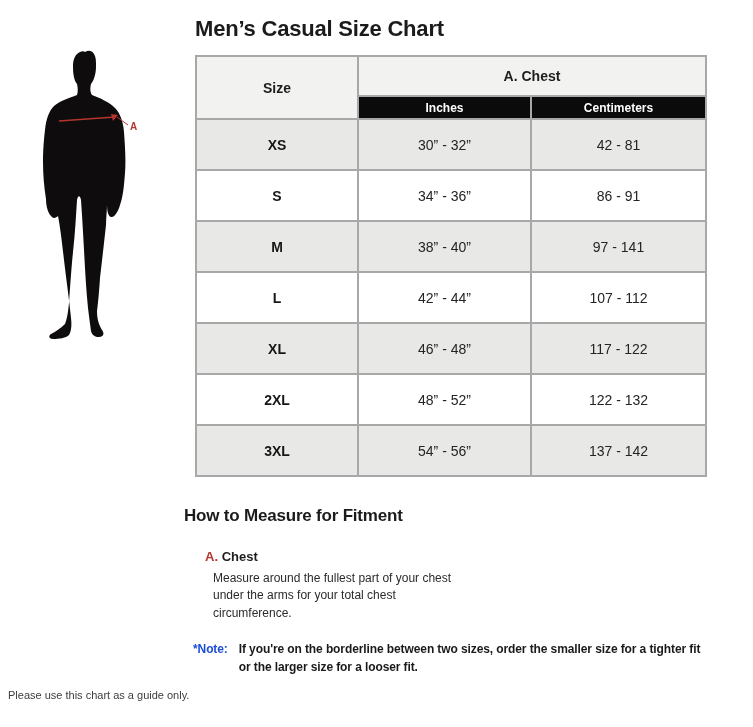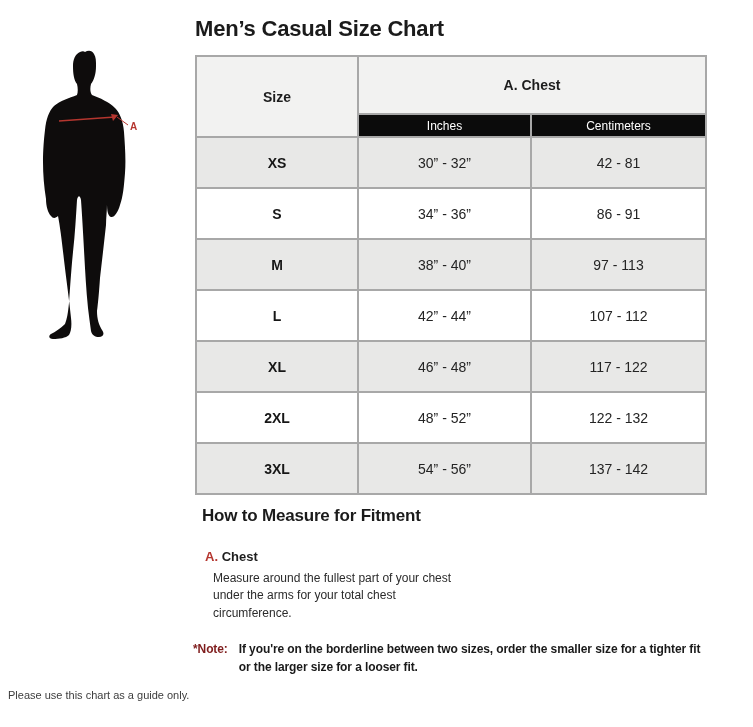--- a/index.html
+++ b/index.html
@@ -10,38 +10,38 @@
   .figure-wrap { position:absolute; left:40px; top:46px; width:102px; height:300px; }
 
   .page-title { position:absolute; left:195px; top:16px; font-size:22px; font-weight:bold;
     letter-spacing:-0.2px; color:#1b1b1b; }
 
   table.size-table { position:absolute; left:195px; top:55px; border-collapse:collapse;
     table-layout:fixed; }
   .size-table td, .size-table th { border:2px solid #a8a8a8; text-align:center;
     vertical-align:middle; padding:0; }
   .hdr-cell { background:#f2f2f1; font-size:14px; font-weight:bold; color:#1d1d1d; }
-  .hdr-row1 { height:58px; }
-  .unit-cell { background:#0b0b0b; color:#ffffff; font-size:12px; font-weight:normal; height:23px; }
+  .hdr-row1 { height:40px; }
+  .unit-cell { background:#0b0b0b; color:#ffffff; font-size:12px; font-weight:bold; height:23px; }
   .data-row { height:51px; font-size:14px; color:#242424; }
   .row-gray { background:#e8e8e7;padding-left:36px; }
   .row-white { background:#ffffff; }
   .size-cell { font-weight:bold; color:#161616; }
 
-  .measure-heading { position:absolute; left:202px; top:506px; font-size:17px;
+  .measure-heading { position:absolute; left:184px; top:506px; font-size:17px;
     font-weight:bold; letter-spacing:-0.2px; color:#1b1b1b; }
   .item-head { position:absolute; left:205px; top:549px; font-size:13px; font-weight:bold;
     color:#1d1d1d; }
   .item-letter { color:#b5362f; }
   .measure-desc { position:absolute; left:205px; top:570px; width:252px; font-size:12px;
     line-height:1.45; color:#2b2b2b;margin-left:8px; }
 
   .note { position:absolute; left:193px; top:640px; width:512px; display:flex; gap:11px;
     font-size:12px; font-weight:bold; line-height:1.5; letter-spacing:-0.1px; color:#1a1a1a; }
-  .note-label { color:#7f1d1d; white-space:nowrap; }
+  .note-label { color:#1d4ed8; white-space:nowrap; }
   .note-text { width:462px; }
 
   .footer { position:absolute; left:8px; top:687px; font-size:11px; line-height:1.6;
     color:#3d3d3d; }
 </style>
 </head>
 <body>
 
 <div class="page">
 
@@ -118,21 +118,21 @@
       <td>42 - 81</td>
     </tr>
     <tr class="data-row row-white">
       <td class="size-cell">S</td>
       <td>34” - 36”</td>
       <td>86 - 91</td>
     </tr>
     <tr class="data-row row-gray">
       <td class="size-cell">M</td>
       <td>38” - 40”</td>
-      <td>97 - 113</td>
+      <td>97 - 141</td>
     </tr>
     <tr class="data-row row-white">
       <td class="size-cell">L</td>
       <td>42” - 44”</td>
       <td>107 - 112</td>
     </tr>
     <tr class="data-row row-gray">
       <td class="size-cell">XL</td>
       <td>46” - 48”</td>
       <td>117 - 122</td>

